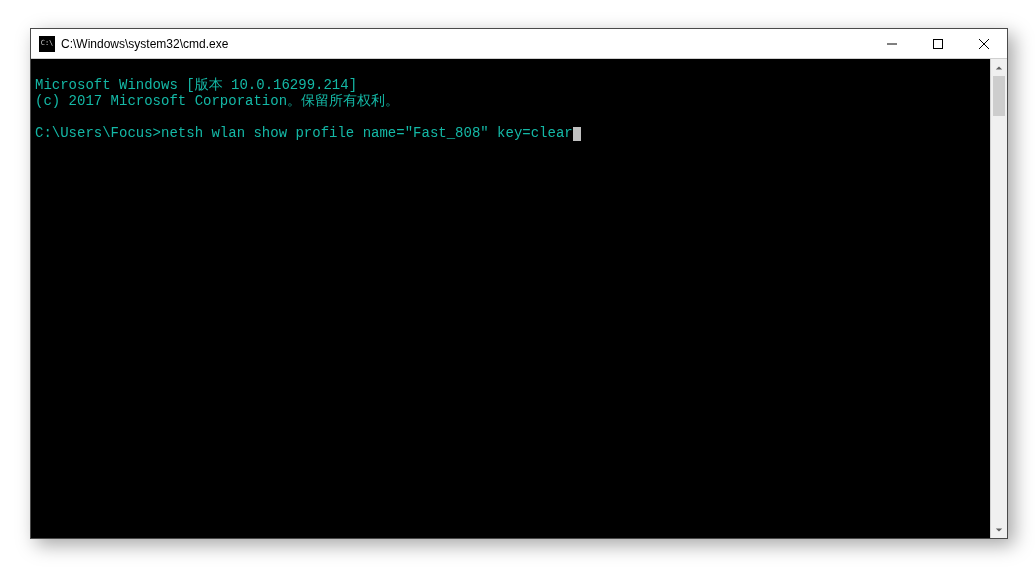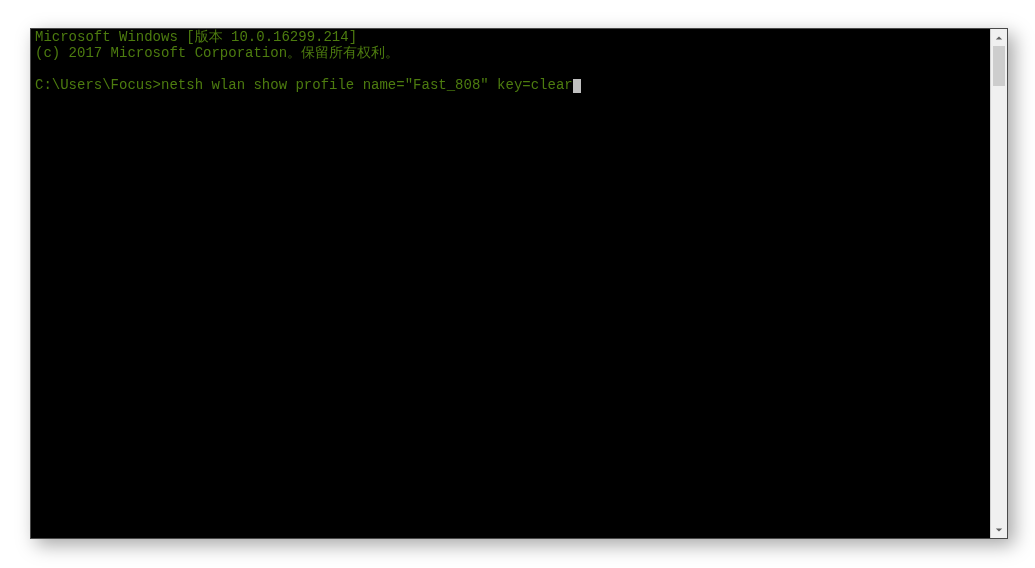--- a/index.html
+++ b/index.html
@@ -81,25 +81,25 @@
       fill: none;
     }
     .client-area {
       flex: 1;
       display: flex;
       min-height: 0;
     }
     .terminal {
       flex: 1;
       background: #000;
-      color: #4d7c0f;
+      color: #14b8a6;
       font-family: "NSimSun","SimSun","Consolas","Courier New",monospace;
       font-size: 14px;
       line-height: 16px;
-      padding: 0 4px;
+      padding: 18px 4px;
       white-space: pre;
       overflow: hidden;
     }
     .terminal-line {
       white-space: pre;
     }
     .scrollbar {
       width: 17px;
       background: #f0f0f0;
       display: flex;
@@ -138,20 +138,42 @@
       height: 14px;
       background: #c0c0c0;
       vertical-align: text-bottom;
       margin-left: 0px;
     }
   </style>
 </head>
 <body>
 
 <div class="window">
+  <div class="titlebar">
+    <div class="title-icon"></div>
+    <div class="title-text">C:\Windows\system32\cmd.exe</div>
+    <div class="window-controls">
+      <button class="win-btn">
+        <svg viewBox="0 0 10 10">
+            <line x1="0" y1="5" x2="10" y2="5"></line>
+          </svg>
+      </button>
+      <button class="win-btn">
+        <svg viewBox="0 0 10 10">
+            <rect x="0.5" y="0.5" width="9" height="9"></rect>
+          </svg>
+      </button>
+      <button class="win-btn close">
+        <svg viewBox="0 0 10 10">
+            <line x1="0" y1="0" x2="10" y2="10"></line>
+            <line x1="10" y1="0" x2="0" y2="10"></line>
+          </svg>
+      </button>
+    </div>
+  </div>
   <div class="client-area">
     <div class="terminal"><span class="terminal-line">Microsoft Windows [版本 10.0.16299.214]</span>
 <span class="terminal-line">(c) 2017 Microsoft Corporation。保留所有权利。</span>
 <span class="terminal-line"></span>
 <span class="terminal-line"><span>C:\Users\Focus&gt;</span><span>netsh wlan show profile name="Fast_808" key=clear</span><span class="cursor"></span></span></div>
     <div class="scrollbar">
       <div class="scroll-btn">
         <svg viewBox="0 0 10 10">
             <path d="M1 7 L5 3 L9 7 Z"></path>
           </svg>

